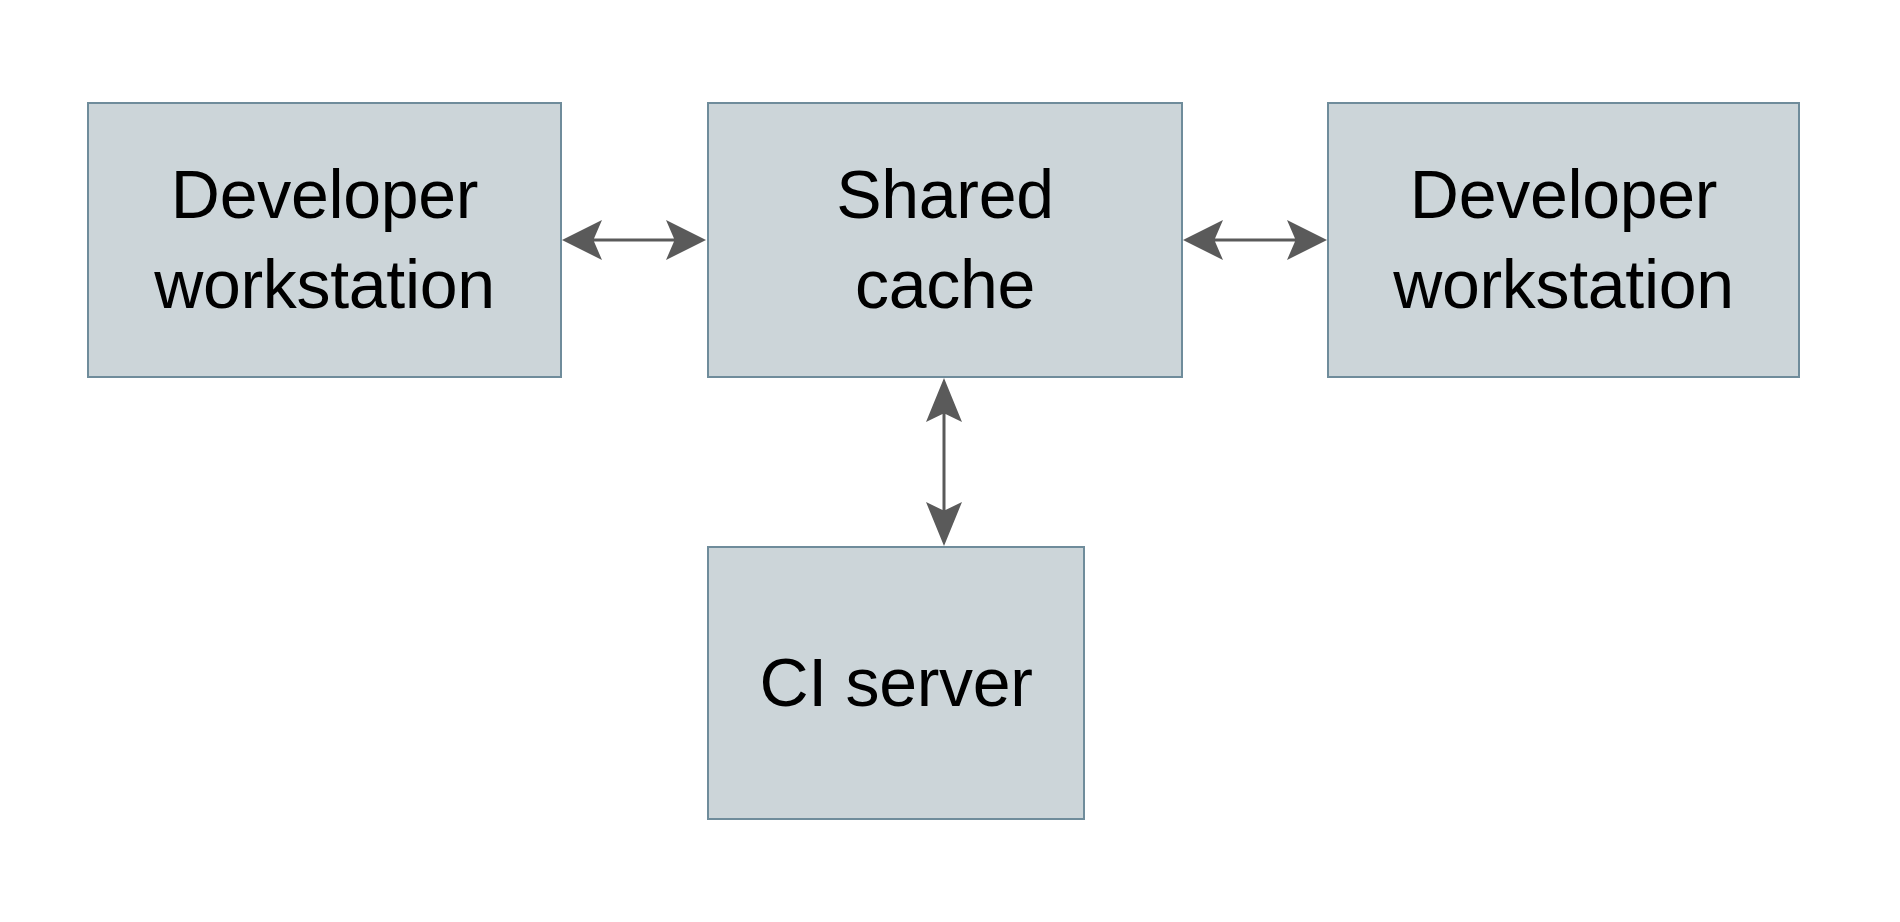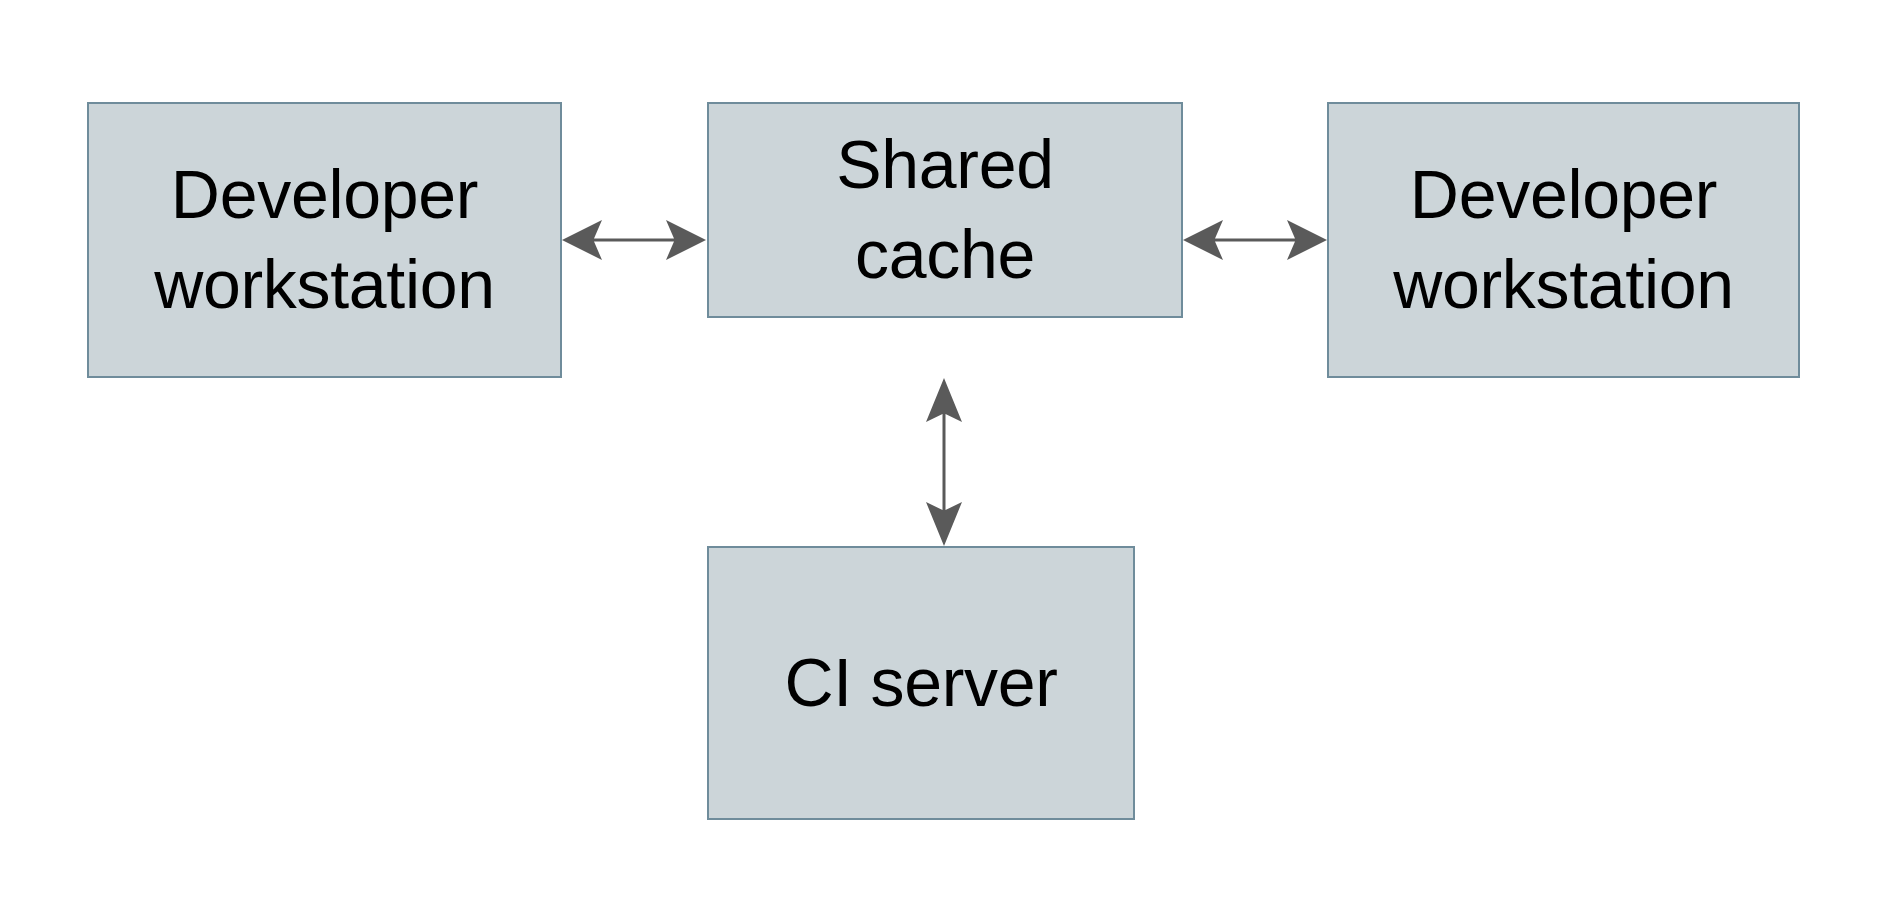--- a/index.html
+++ b/index.html
@@ -32,23 +32,23 @@
   .node-label {
     color: #000000;
     font-size: 68px;
     line-height: 1.32;
     letter-spacing: -0.3px;
     font-weight: 400;
     white-space: pre-line;
     padding: 0 4px;
   }
   #node-dev-left  { left: 87px;  top: 102px; width: 475px; height: 276px; }
-  #node-cache     { left: 707px; top: 102px; width: 476px; height: 216px; }
+  #node-cache     { left: 707px; top: 102px; width: 476px; height: 276px; }
   #node-dev-right { left: 1327px;top: 102px; width: 473px; height: 276px; }
-  #node-ci        { left: 707px; top: 546px; width: 428px; height: 274px; }
+  #node-ci        { left: 707px; top: 546px; width: 378px; height: 274px; }
 
   .edge-svg {
     position: absolute;
     overflow: visible;
     pointer-events: none;
   }
   #edge-left-cache  { left: 558px; top: 210px; width: 152px; height: 60px; }
   #edge-cache-right { left: 1180px;top: 210px; width: 150px; height: 60px; }
   #edge-cache-ci    { left: 915px; top: 374px; width: 60px; height: 176px; }
 </style>

